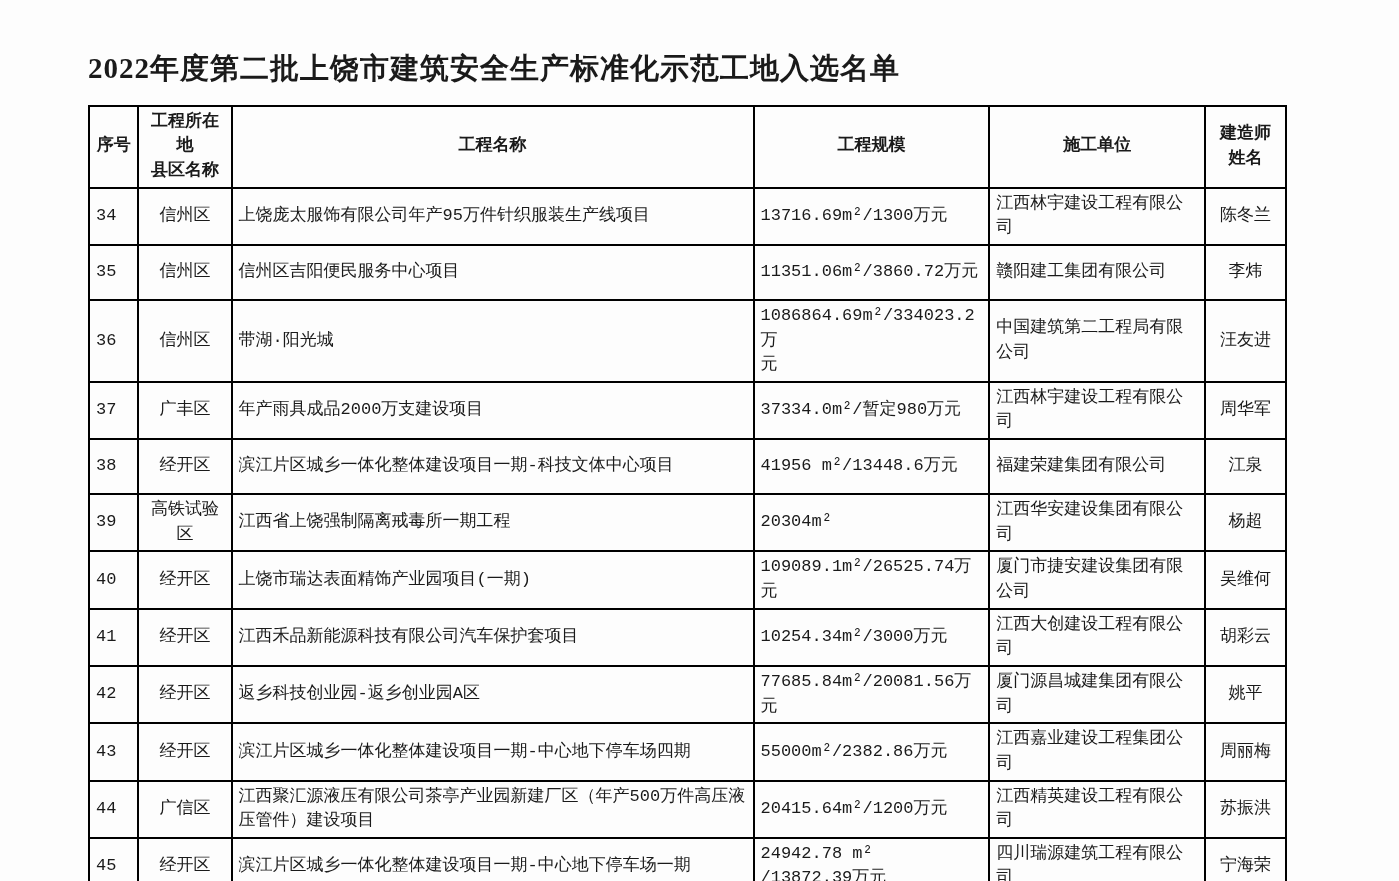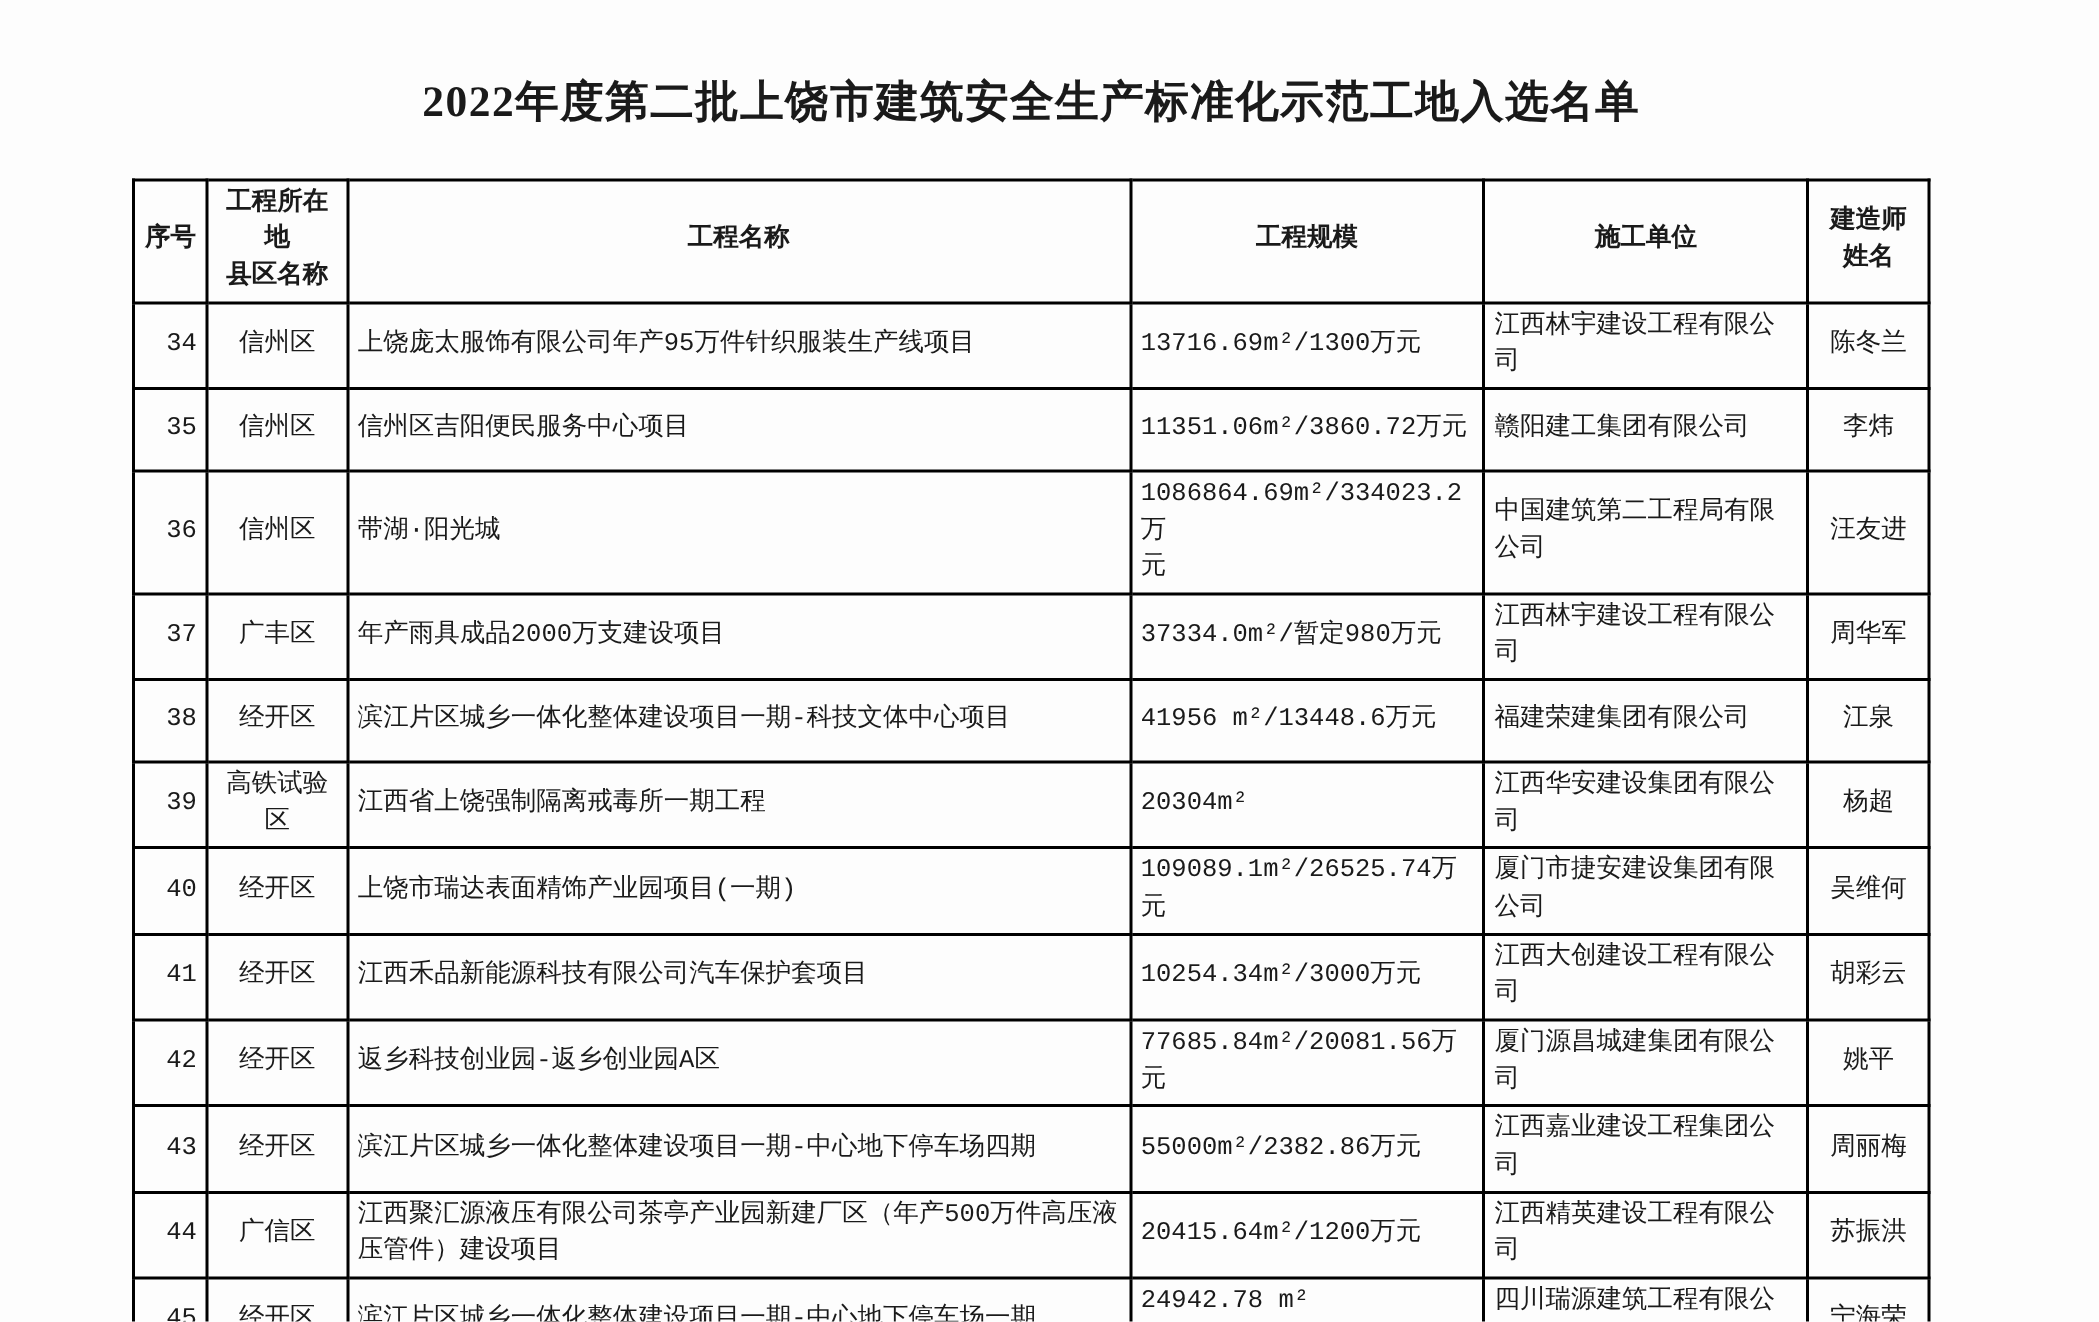--- a/index.html
+++ b/index.html
@@ -10,22 +10,21 @@
     height: 881px;
     background: #fdfdfd;
     font-family: "Liberation Serif", "DejaVu Serif", serif;
     color: #1a1a1a;
   }
   .sheet {
     width: 1199px;
     margin: 0 0 0 88px;
   }
   .page-title {
-    margin: 50px 0 31px 0;
-    text-align: center;
+    margin: 50px 0 17px 0;
     font-size: 29px;
     font-weight: 700;
     letter-spacing: 1px;
     line-height: 1.3;
     white-space: nowrap;
   }
   table.projects {
     width: 100%;
     border-collapse: collapse;
     table-layout: fixed;
@@ -41,21 +40,21 @@
     overflow: hidden;
   }
   table.projects th {
     height: 55px;
     font-weight: 700;
     text-align: center;
     white-space: pre-line;
     font-size: 17px;
   }
   table.projects td { height: 55px; }
-  .col-no       { width: 47px;  text-align: right; }
+  .col-no       { width: 47px;  text-align: left; }
   .col-district { width: 89px; text-align: center; padding-left: 2px; padding-right: 2px; border-radius: 13px; }
   .col-project  { width: 498px; text-align: left; }
   .col-scale    { width: 225px; white-space: pre-line; font-size: 16.5px; padding-left: 3px; padding-right: 3px; }
   .col-contractor { width: 206px; text-align: left; }
   .col-builder  { width: 77px;  text-align: center; padding-left: 2px; padding-right: 2px; }
   .page-footer {
     margin-top: 24px;
     text-align: center;
     font-size: 16px;
     letter-spacing: 1px;

